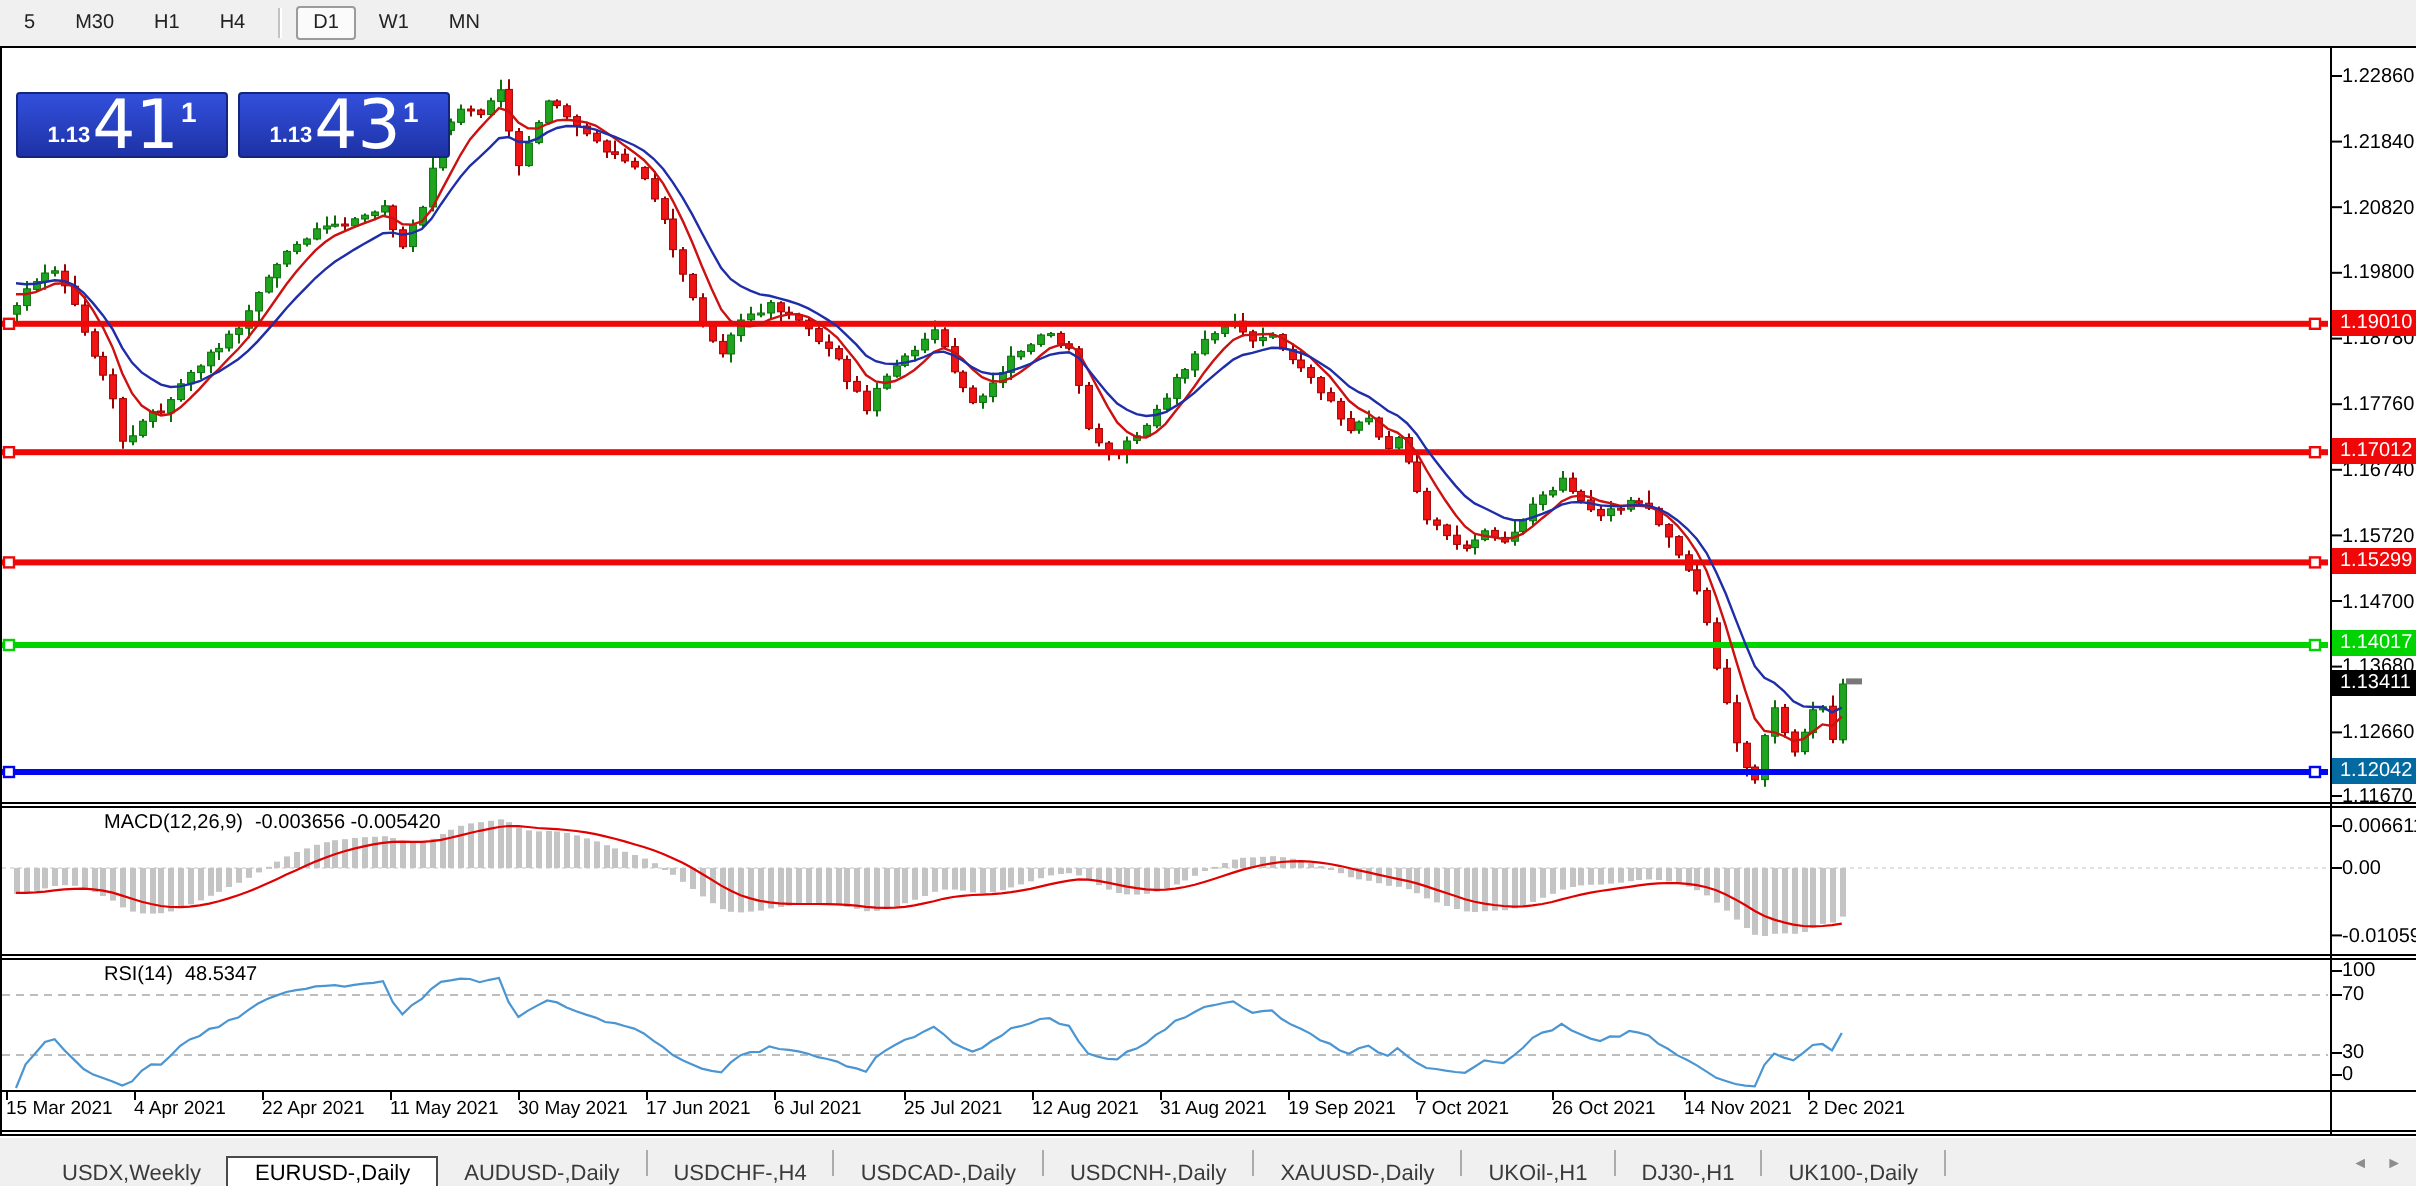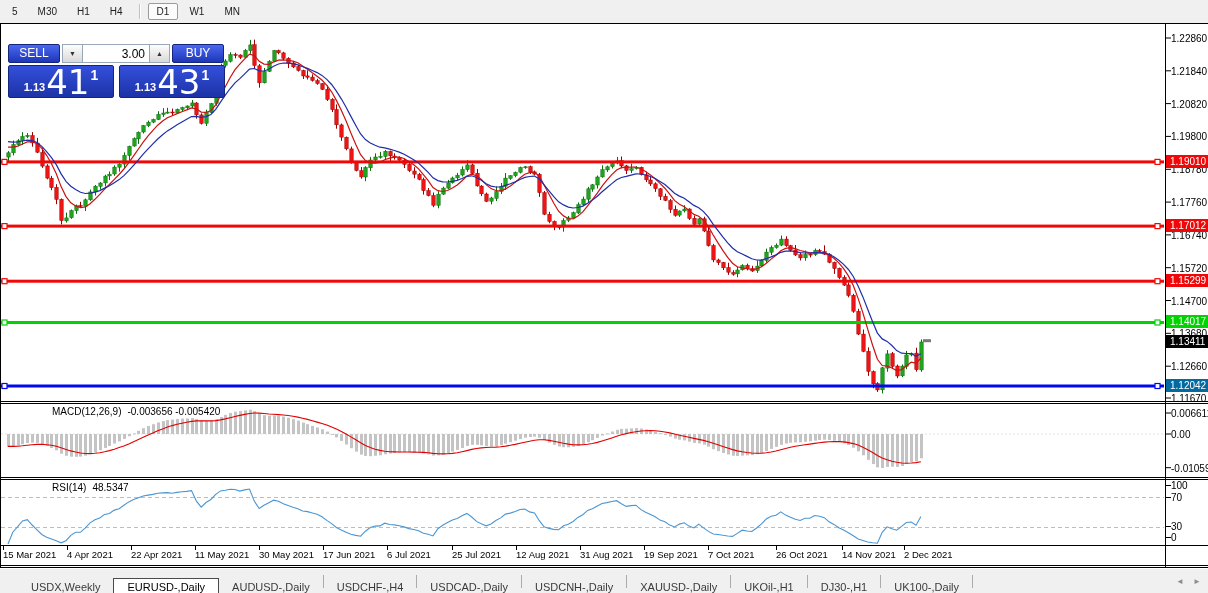--- a/index.html
+++ b/index.html
@@ -715,29 +715,20 @@
       <line x1="776.5" y1="546" x2="776.5" y2="550" stroke="#000"></line>
       <line x1="842.5" y1="546" x2="842.5" y2="550" stroke="#000"></line>
       <line x1="904.5" y1="546" x2="904.5" y2="550" stroke="#000"></line>
     </svg>
 
   <div class="hit" style="left:1166px;top:24px;width:42px;height:521px;"></div>
   <div class="hit" style="left:0;top:546px;width:1165px;height:20px;"></div>
 
 
   <div id="trade-panel">
-    <div class="tp-row1">
-      <div class="btn-sell">SELL</div>
-      <div class="gap2"></div>
-      <div class="spin-btn">▼</div>
-      <input class="vol-input" value="3.00" style="">
-      <div class="spin-btn">▲</div>
-      <div class="gap2"></div>
-      <div class="btn-buy">BUY</div>
-    </div>
     <div class="tp-row2">
       <div class="price-box">
         <span class="pb-small">1.13</span>
         <span class="pb-big">41</span>
         <span class="pb-sup">1</span>
       </div>
       <div class="price-box">
         <span class="pb-small">1.13</span>
         <span class="pb-big">43</span>
         <span class="pb-sup">1</span>

